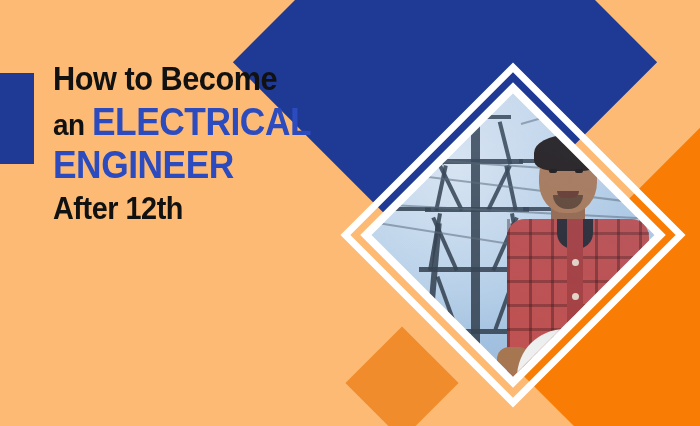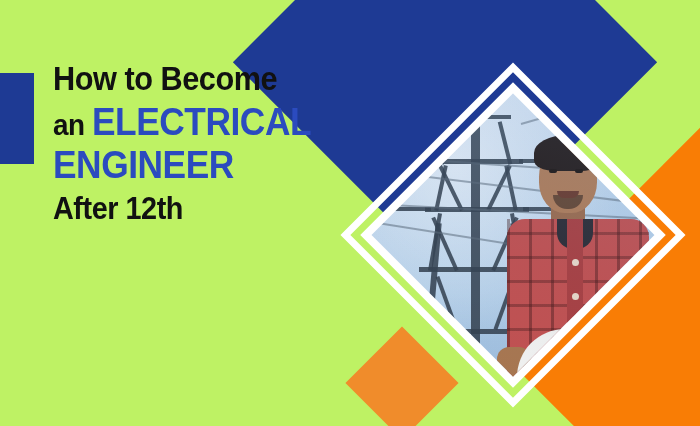--- a/index.html
+++ b/index.html
@@ -5,21 +5,21 @@
   html, body {
     margin: 0;
     padding: 0;
     background: #ffffff;
   }
   #poster {
     position: relative;
     width: 700px;
     height: 426px;
     overflow: hidden;
-    background: #bef264;
+    background: #fdba74;
     font-family: "Liberation Sans", sans-serif;
   }
 
   
   .shape { position: absolute; }
 
   
   #blue-diamond {
     width: 300px;
     height: 300px;

